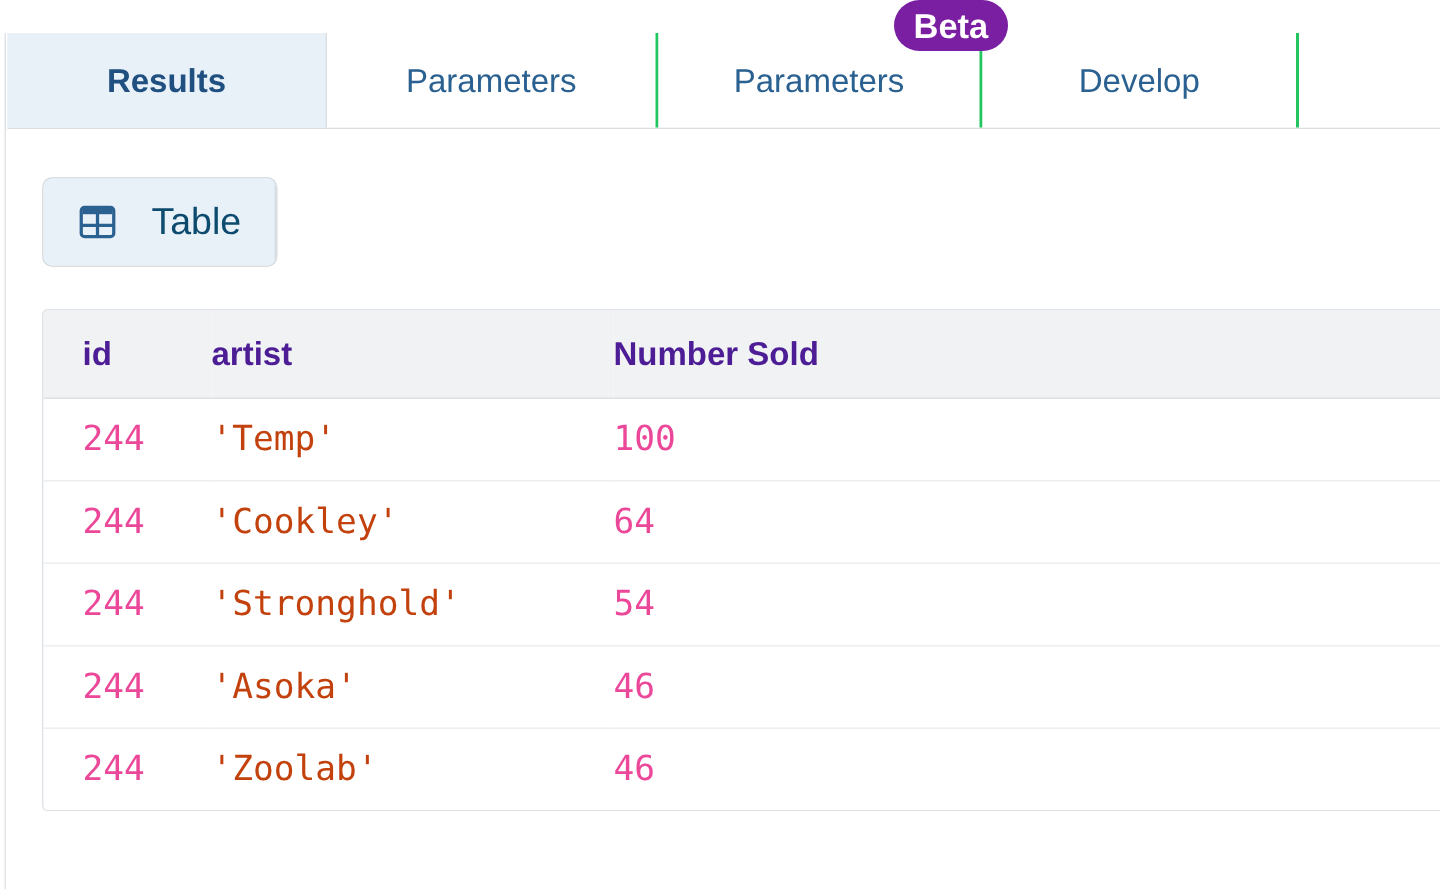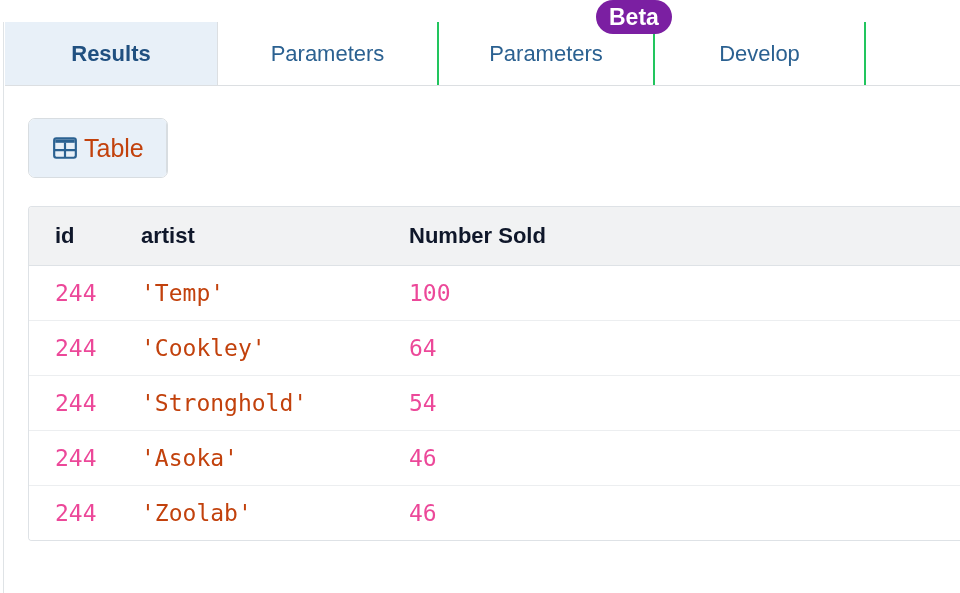--- a/index.html
+++ b/index.html
@@ -115,24 +115,24 @@
     display: flex;
     border: 1px solid #d8dde1;
     border-radius: 7px;
     overflow: hidden;
     background: #ffffff;
     box-sizing: border-box;
   }
   .vt-btn {
     display: flex;
     align-items: center;
-    gap: 5px;
+    gap: 22px;
     padding: 0 22px;
     font-size: 25px;
-    color: #c2410c;
+    color: #0c4a6e;
     background: #ffffff;
     cursor: pointer;
     user-select: none;
     border: none;
     font-family: "Liberation Sans", sans-serif;
   }
   .vt-btn.selected {
     background: #e8f0f8;
     border-right: 1px solid #d8dde1;
   }
@@ -160,21 +160,21 @@
   table.results {
     border-collapse: collapse;
     width: 100%;
     table-layout: fixed;
   }
   table.results thead th {
     background: #f1f2f3;
     text-align: left;
     font-size: 22px;
     font-weight: bold;
-    color: #0f172a;
+    color: #4c1d95;
     padding: 16px 0 16px 0;
     border-bottom: 1px solid #dee2e6;
     font-family: "Liberation Sans", sans-serif;
   }
   table.results tbody td {
     font-family: "DejaVu Sans Mono", monospace;
     font-size: 23px;
     padding: 14px 0 14px 0;
     border-bottom: 1px solid #eceef0;
     background: #ffffff;

